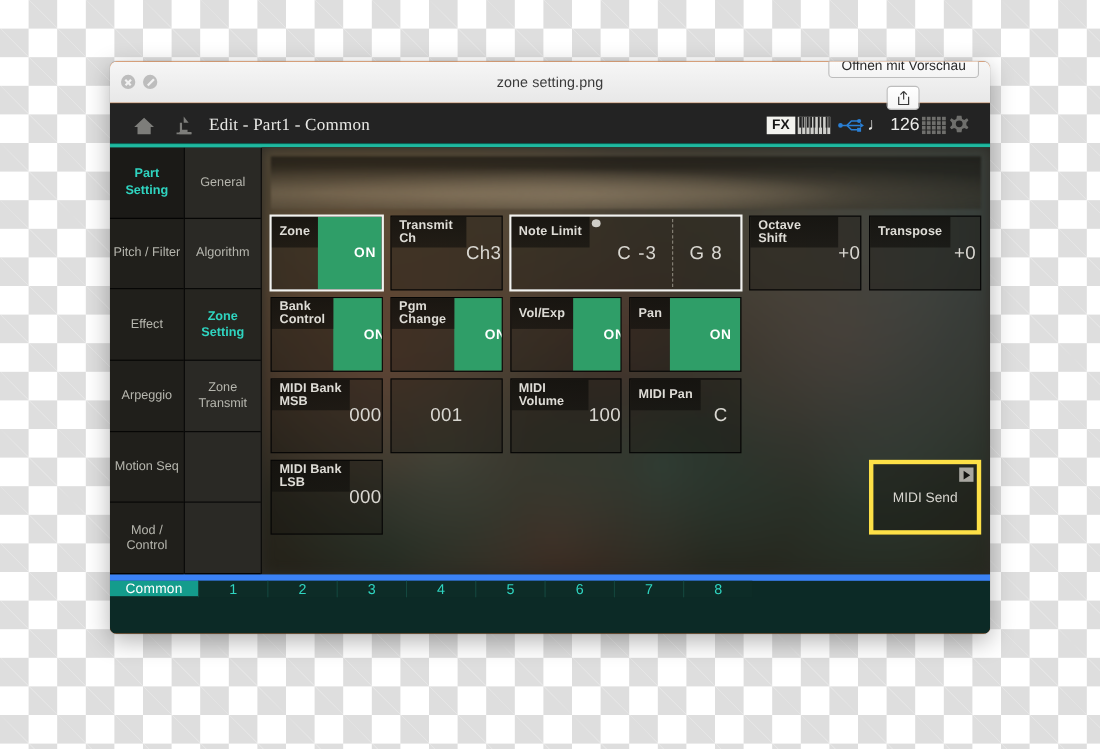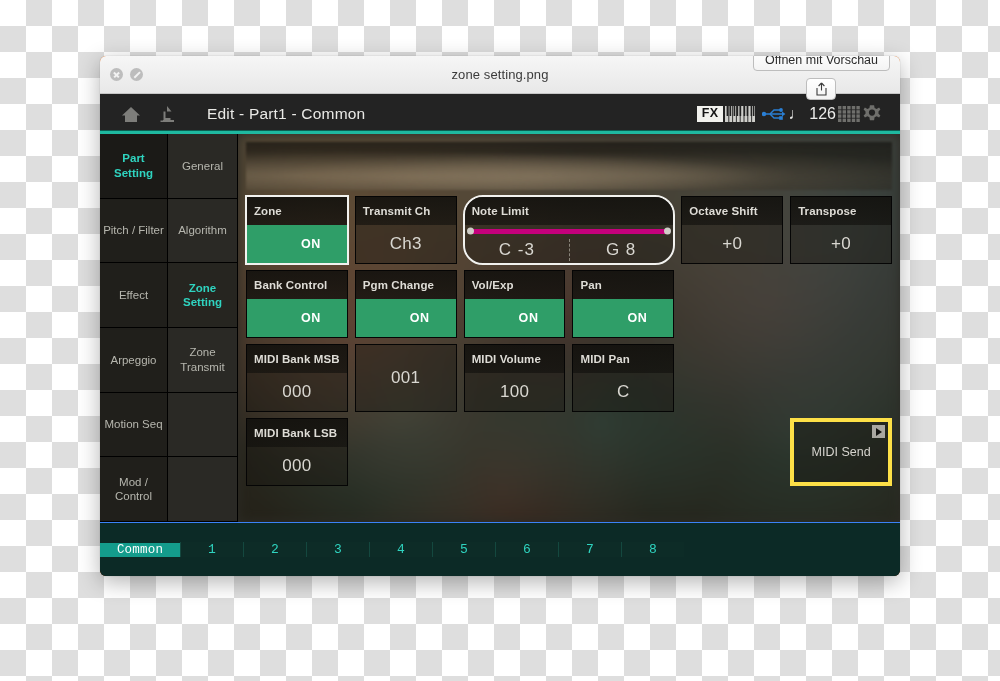--- a/index.html
+++ b/index.html
@@ -140,23 +140,24 @@
   }
   .hdr-icon {
     display: flex; align-items: center; justify-content: center;
     color: #7d7d7a;
   }
   .hdr-home { width: 34px; }
   .hdr-up { width: 34px; margin-left: 2px; }
   .hdr-title {
     font-size: 15.5px;
     color: #e9e9e6;
-    margin-left: 23px;
+    margin-left: 6px;
     letter-spacing: 0.2px;
     white-space: nowrap;
+    font-family: Liberation Serif, serif;
   }
   .hdr-right {
     margin-left: auto;
     display: flex;
     align-items: center;
     gap: 2px;
   }
   .fx-badge {
     background: #f2f2ee;
     color: #151515;
@@ -265,24 +266,23 @@
     margin-bottom: 6px;
   }
 
   .cell {
     width: 103px;
     height: 68px;
     border: 1px solid #050505;
     background: rgba(22,20,16,0.40);
     position: relative;
     display: flex;
-    flex-direction: column;
     overflow: hidden;
   }
-  .cell.wide { width: 213px; border-radius: 19px; }
+  .cell.wide { width: 213px; }
   .cell.ghost { border-color: transparent; background: transparent; }
   .cell.selected {
     outline: 2px solid #f2f2ef;
     outline-offset: -1px;
     z-index: 3;
   }
 
   .cell-label {
     height: 28px;
     display: flex;
@@ -391,23 +391,22 @@
     border-top: 4px solid transparent;
     border-bottom: 4px solid transparent;
     border-left: 6px solid #141412;
   }
 
   
   .partbar {
     height: 54px;
     background: #0c2a26;
     display: flex;
-    align-items: center;
-    border-top: 1px solid #3b82f6;
-    font-family: Liberation Mono, monospace;
+    align-items: flex-start;
+    border-top: 6px solid #3b82f6;
   }
   .part-common {
     width: 80px;
     background: #149c8c;
     color: #ffffff;
     font-size: 12.5px;
     display: flex;
     align-items: center;
     justify-content: center;
     letter-spacing: 0.2px;

